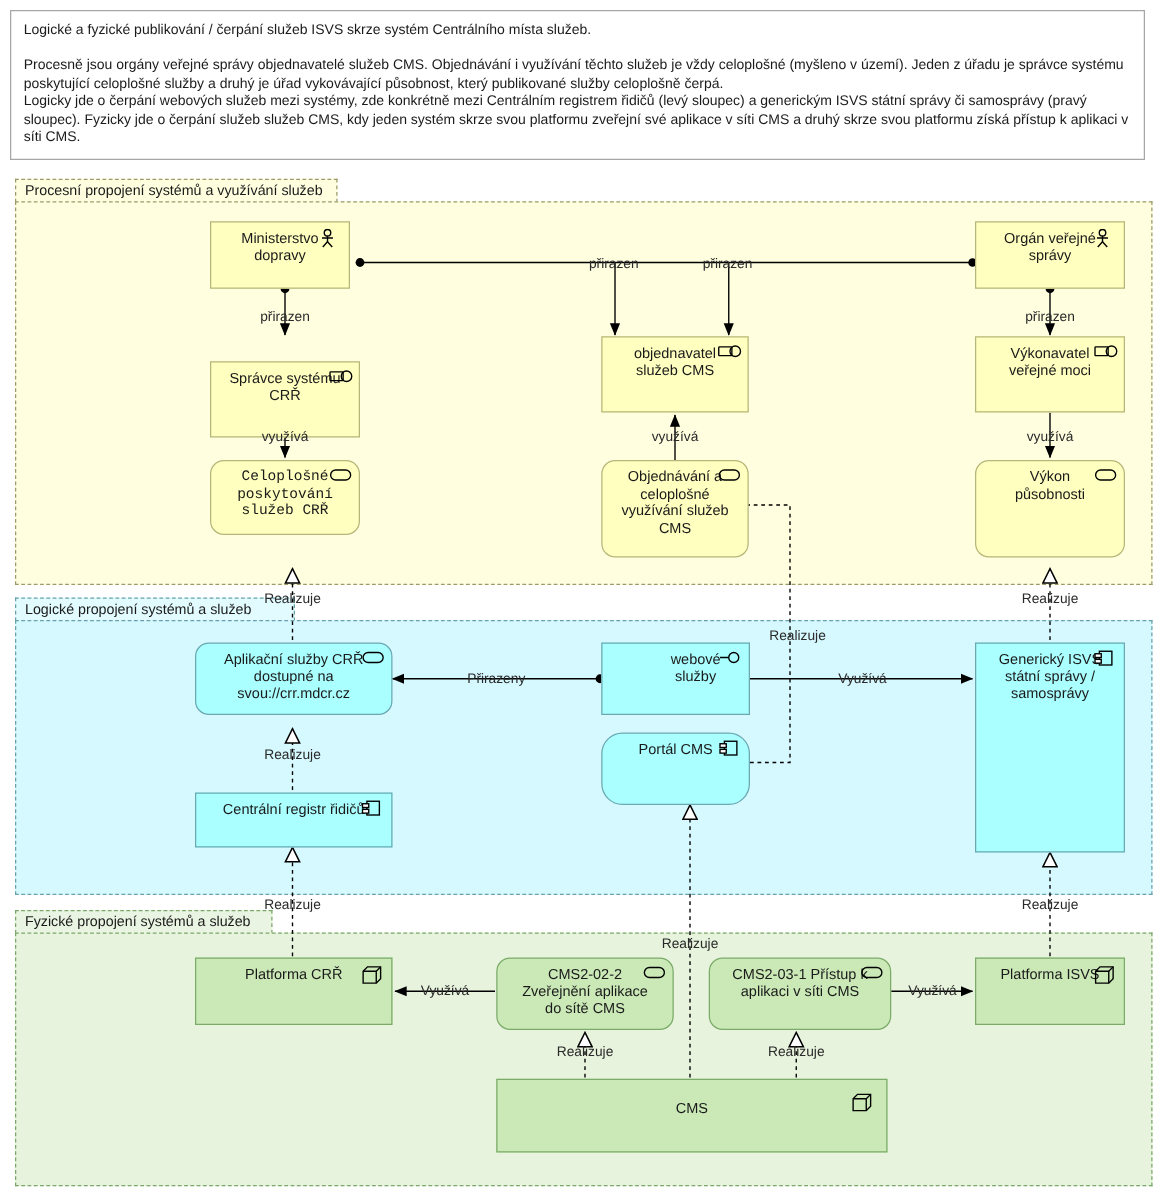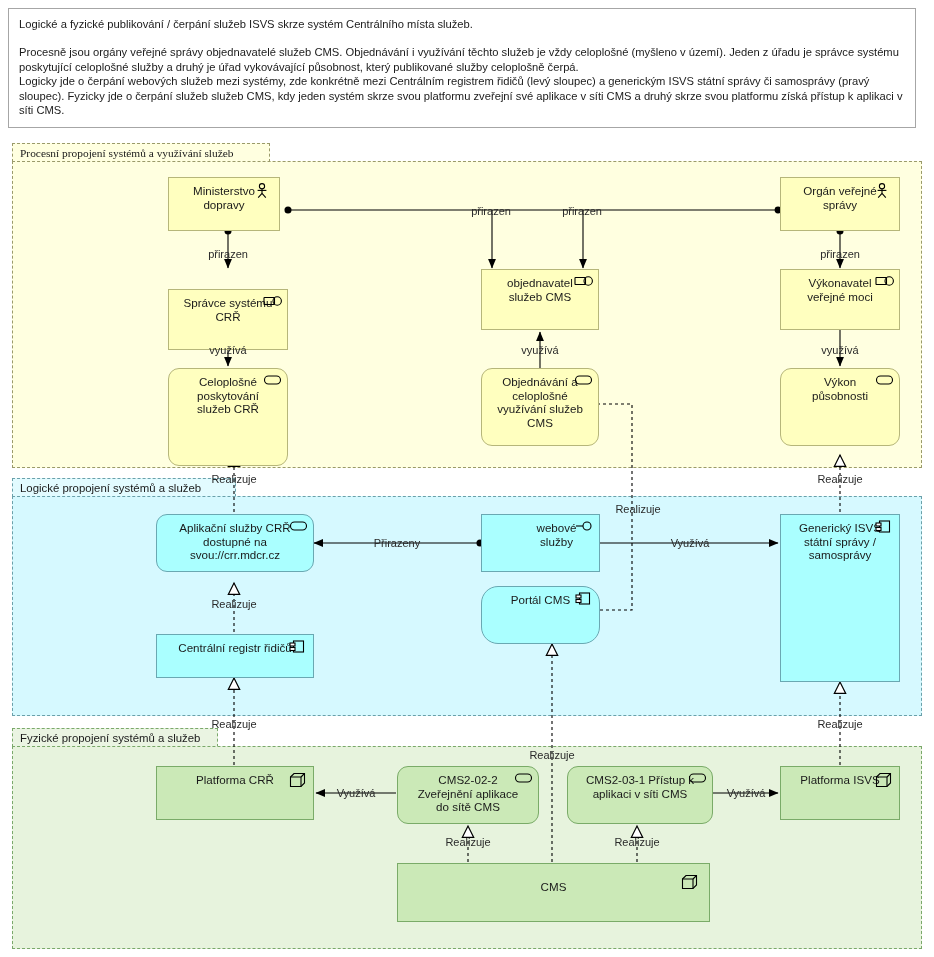--- a/index.html
+++ b/index.html
@@ -68,21 +68,21 @@
 
 <div id="root">
 
   <div class="note">
     <p>Logické a fyzické publikování / čerpání služeb ISVS skrze systém Centrálního místa služeb.</p>
     <p class="gap">Procesně jsou orgány veřejné správy objednavatelé služeb CMS. Objednávání i využívání těchto služeb je vždy celoplošné (myšleno v území). Jeden z úřadu je správce systému poskytující celoplošné služby a druhý je úřad vykovávající působnost, který publikované služby celoplošně čerpá.</p>
     <p>Logicky jde o čerpání webových služeb mezi systémy, zde konkrétně mezi Centrálním registrem řidičů (levý sloupec) a generickým ISVS státní správy či samosprávy (pravý sloupec). Fyzicky jde o čerpání služeb služeb CMS, kdy jeden systém skrze svou platformu zveřejní své aplikace v síti CMS a druhý skrze svou platformu získá přístup k aplikaci v síti CMS.</p>
   </div>
 
   <div class="group g-proc" style="left:12px;top:143px;width:910px;height:325px;">
-    <div class="group-tab" style="width:258px;font-family:Liberation Serif, serif;">Procesní propojení systémů a využívání služeb</div>
+    <div class="group-tab" style="width:258px;">Procesní propojení systémů a využívání služeb</div>
     <div class="group-body" style="top:18px;width:910px;height:307px;"></div>
   </div>
 
   <div class="group g-log" style="left:12px;top:478px;width:840px;height:238px;">
     <div class="group-tab" style="width:224px;">Logické propojení systémů a služeb</div>
     <div class="group-body" style="top:18px;width:910px;height:220px;"></div>
   </div>
 
   <div class="group g-fyz" style="left:12px;top:728px;width:910px;height:221px;">
     <div class="group-tab" style="width:206px;">Fyzické propojení systémů a služeb</div>
@@ -168,21 +168,21 @@
   <div class="el yellow" style="left:168px;top:269px;width:120px;height:61px;margin-top:20px;">
     <span class="lbl">Správce systému CRŘ</span>
     <span class="ico">
       <svg width="20" height="12" viewBox="0 0 20 12">
           <rect x="1" y="2.5" width="10.5" height="7" rx="0.6" fill="none" stroke="#000" stroke-width="1.1"></rect>
           <circle cx="14.2" cy="6" r="4.2" fill="none" stroke="#000" stroke-width="1.1"></circle>
         </svg>
     </span>
   </div>
 
-  <div class="el yellow round" style="left:168px;top:368px;width:120px;height:98px;">
+  <div class="el yellow round" style="left:168px;top:368px;width:120px;height:60px;font-family:Liberation Mono, monospace;">
     <span class="lbl">Celoplošné poskytování služeb CRŘ</span>
     <span class="ico">
       <svg width="20" height="12" viewBox="0 0 20 12">
           <rect x="1.5" y="2" width="16" height="8" rx="4" fill="none" stroke="#000" stroke-width="1.1"></rect>
         </svg>
     </span>
   </div>
 
   <div class="el yellow" style="left:481px;top:269px;width:118px;height:61px;">
     <span class="lbl">objednavatel služeb CMS</span>

